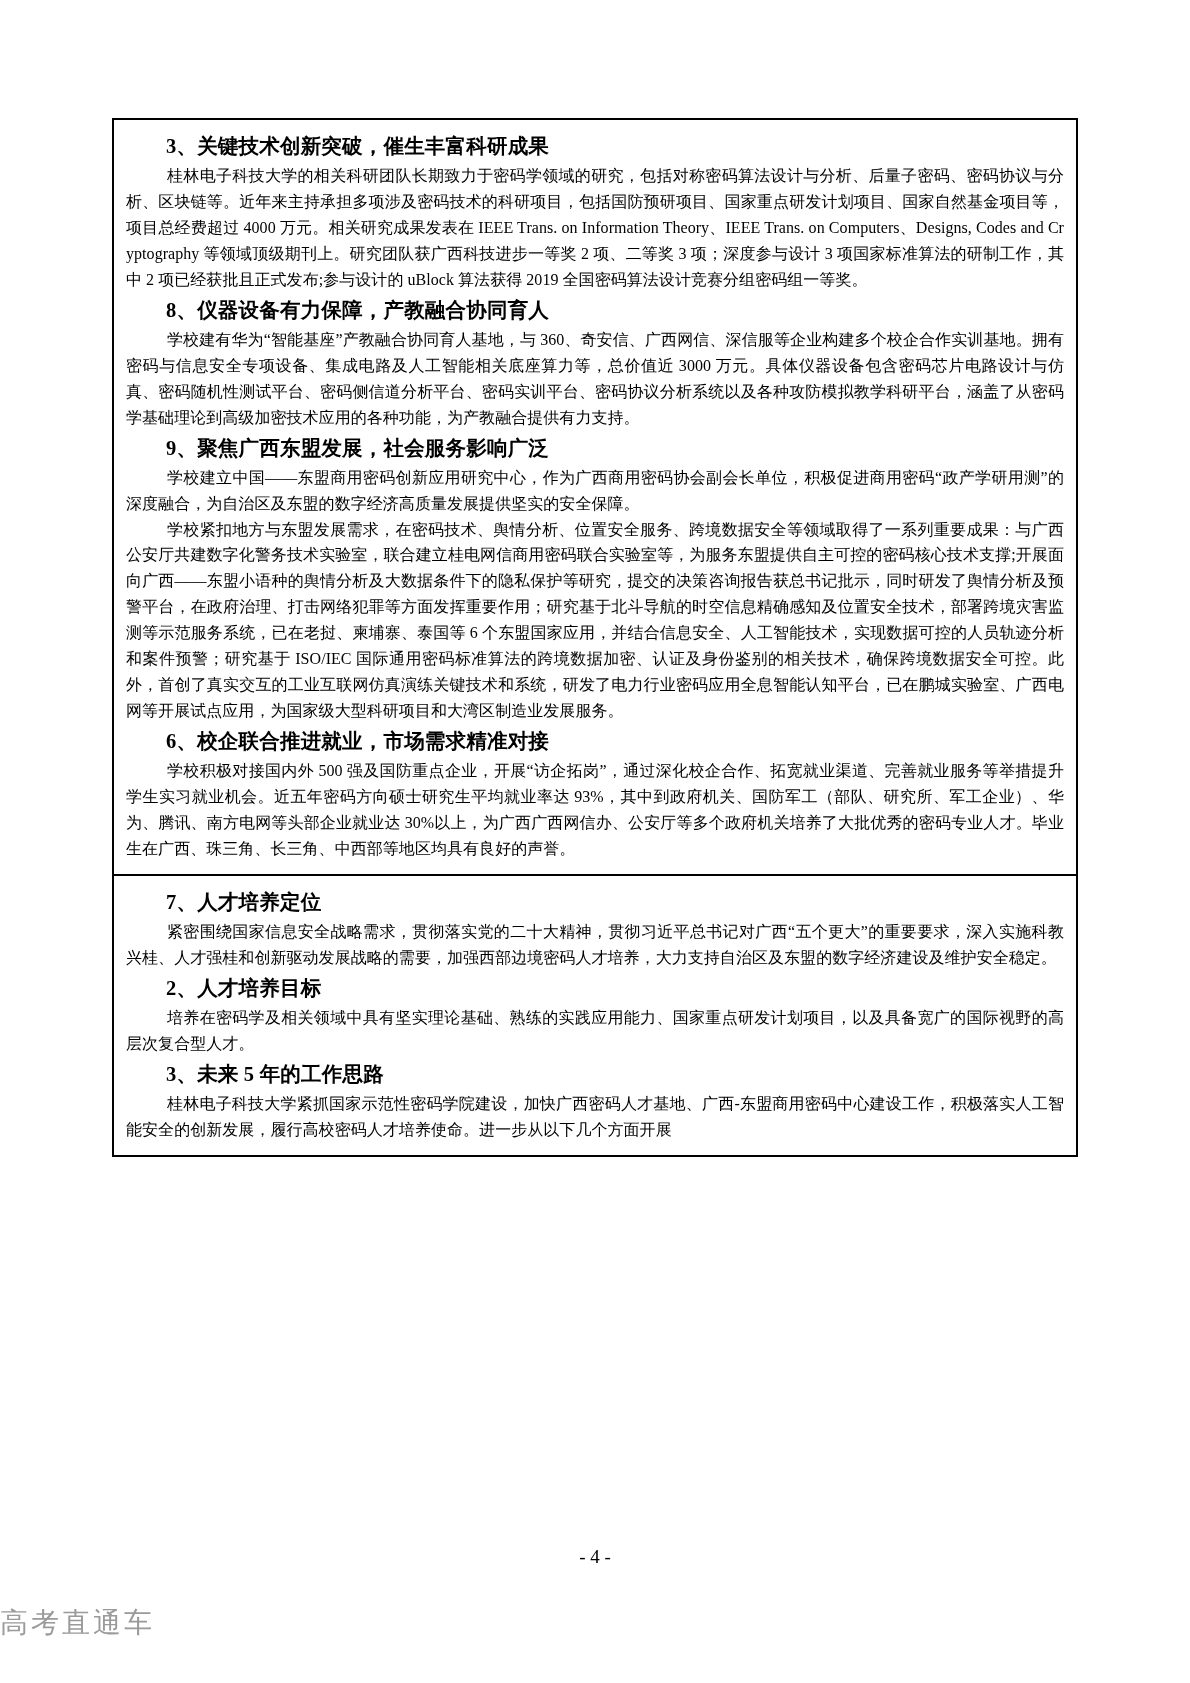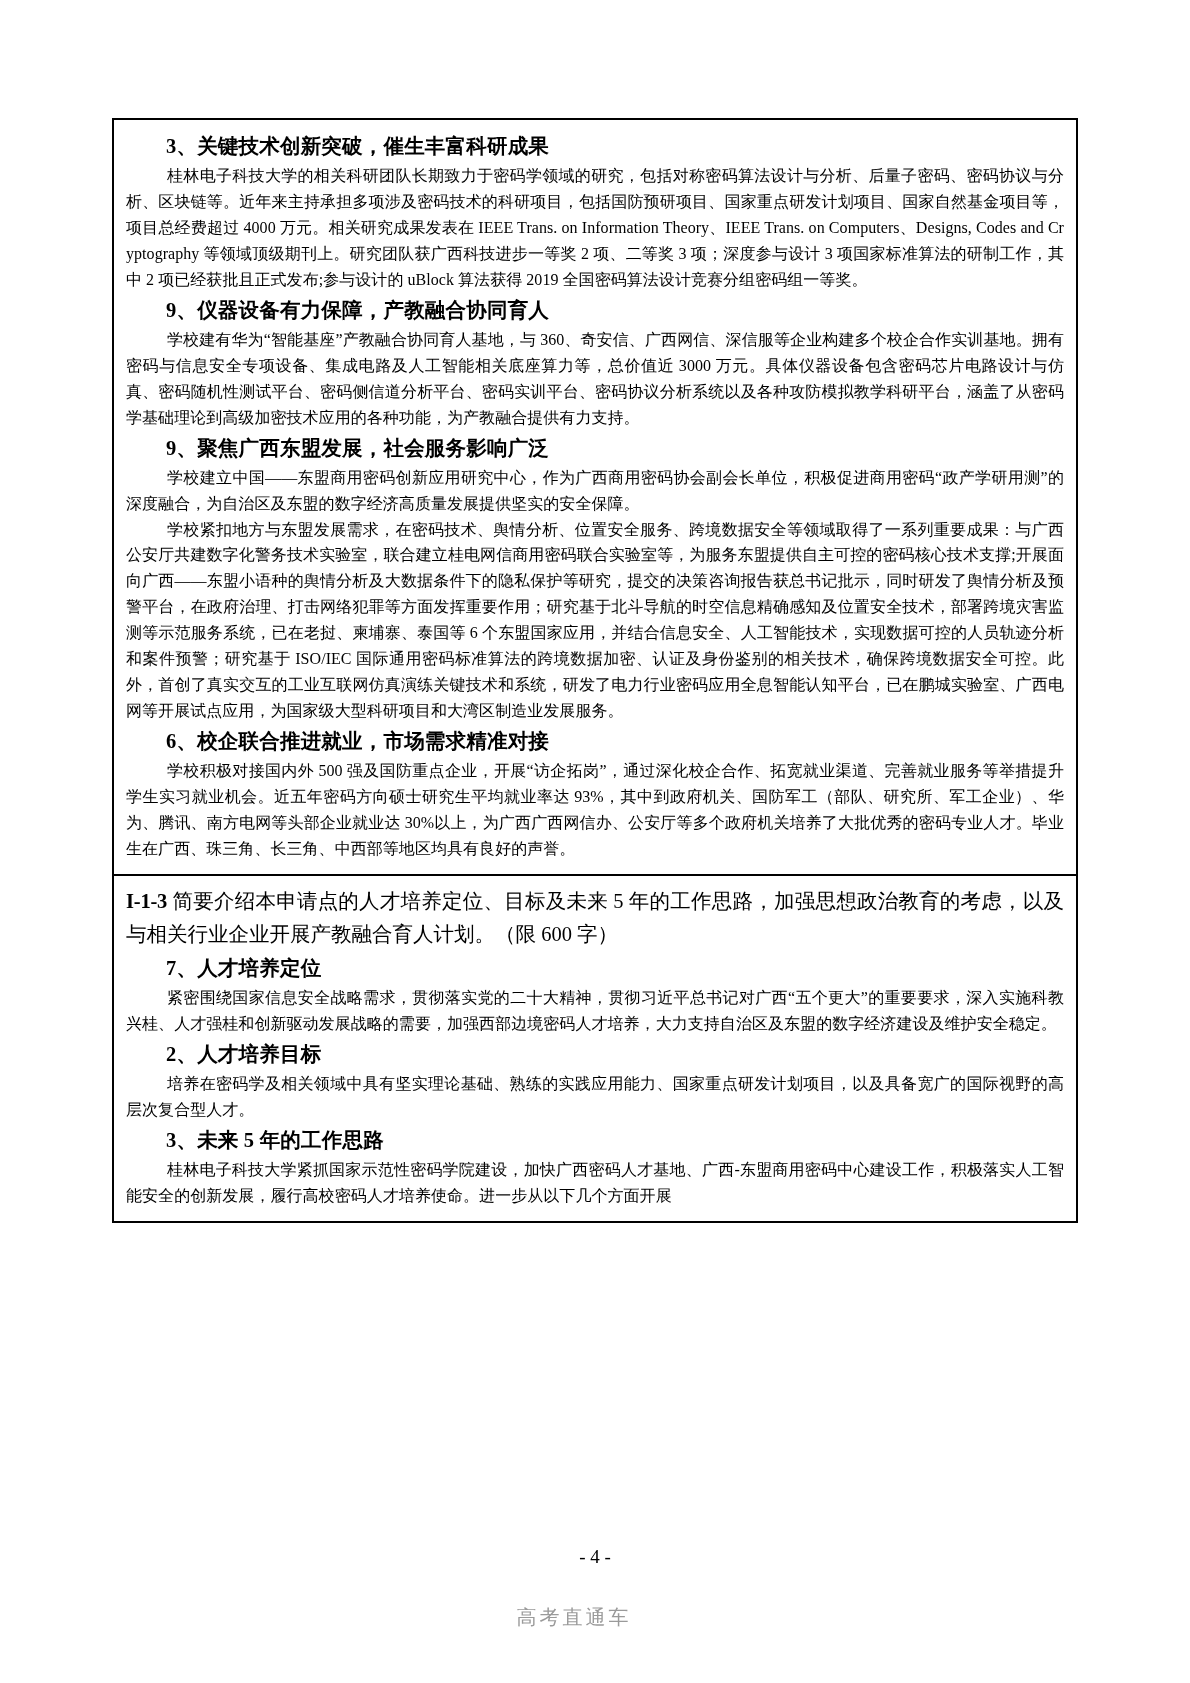--- a/index.html
+++ b/index.html
@@ -89,48 +89,47 @@
     font-family: "Liberation Serif", "DejaVu Serif", serif;
     color: #000000;
   }
 
   
   #watermark {
     position: absolute;
     left: 0;
     top: 1604px;
     width: 1148px;
-    text-align: center;
+    text-align: left;
     font-family: "Liberation Sans", "DejaVu Sans", sans-serif;
-    font-size: 20px;
+    font-size: 28px;
     letter-spacing: 3px;
     color: #9a9a9a;
   }
 </style>
 </head>
 <body>
 
 <div id="page">
 
   <div id="form-table">
 
     <div class="section-cell">
       <div class="sub-head">3、关键技术创新突破，催生丰富科研成果</div>
       <div class="para">桂林电子科技大学的相关科研团队长期致力于密码学领域的研究，包括对称密码算法设计与分析、后量子密码、密码协议与分析、区块链等。近年来主持承担多项涉及密码技术的科研项目，包括国防预研项目、国家重点研发计划项目、国家自然基金项目等，项目总经费超过 4000 万元。相关研究成果发表在 IEEE Trans. on Information Theory、IEEE Trans. on Computers、Designs, Codes and Cryptography 等领域顶级期刊上。研究团队获广西科技进步一等奖 2 项、二等奖 3 项；深度参与设计 3 项国家标准算法的研制工作，其中 2 项已经获批且正式发布;参与设计的 uBlock 算法获得 2019 全国密码算法设计竞赛分组密码组一等奖。</div>
-      <div class="sub-head">9、仪器设备有力保障，产教融合协同育人</div>
+      <div class="sub-head">8、仪器设备有力保障，产教融合协同育人</div>
       <div class="para">学校建有华为“智能基座”产教融合协同育人基地，与 360、奇安信、广西网信、深信服等企业构建多个校企合作实训基地。拥有密码与信息安全专项设备、集成电路及人工智能相关底座算力等，总价值近 3000 万元。具体仪器设备包含密码芯片电路设计与仿真、密码随机性测试平台、密码侧信道分析平台、密码实训平台、密码协议分析系统以及各种攻防模拟教学科研平台，涵盖了从密码学基础理论到高级加密技术应用的各种功能，为产教融合提供有力支持。</div>
       <div class="sub-head">9、聚焦广西东盟发展，社会服务影响广泛</div>
       <div class="para">学校建立中国——东盟商用密码创新应用研究中心，作为广西商用密码协会副会长单位，积极促进商用密码“政产学研用测”的深度融合，为自治区及东盟的数字经济高质量发展提供坚实的安全保障。</div>
       <div class="para">学校紧扣地方与东盟发展需求，在密码技术、舆情分析、位置安全服务、跨境数据安全等领域取得了一系列重要成果：与广西公安厅共建数字化警务技术实验室，联合建立桂电网信商用密码联合实验室等，为服务东盟提供自主可控的密码核心技术支撑;开展面向广西——东盟小语种的舆情分析及大数据条件下的隐私保护等研究，提交的决策咨询报告获总书记批示，同时研发了舆情分析及预警平台，在政府治理、打击网络犯罪等方面发挥重要作用；研究基于北斗导航的时空信息精确感知及位置安全技术，部署跨境灾害监测等示范服务系统，已在老挝、柬埔寨、泰国等 6 个东盟国家应用，并结合信息安全、人工智能技术，实现数据可控的人员轨迹分析和案件预警；研究基于 ISO/IEC 国际通用密码标准算法的跨境数据加密、认证及身份鉴别的相关技术，确保跨境数据安全可控。此外，首创了真实交互的工业互联网仿真演练关键技术和系统，研发了电力行业密码应用全息智能认知平台，已在鹏城实验室、广西电网等开展试点应用，为国家级大型科研项目和大湾区制造业发展服务。</div>
       <div class="sub-head">6、校企联合推进就业，市场需求精准对接</div>
       <div class="para">学校积极对接国内外 500 强及国防重点企业，开展“访企拓岗”，通过深化校企合作、拓宽就业渠道、完善就业服务等举措提升学生实习就业机会。近五年密码方向硕士研究生平均就业率达 93%，其中到政府机关、国防军工（部队、研究所、军工企业）、华为、腾讯、南方电网等头部企业就业达 30%以上，为广西广西网信办、公安厅等多个政府机关培养了大批优秀的密码专业人才。毕业生在广西、珠三角、长三角、中西部等地区均具有良好的声誉。</div>
     </div>
 
     <div class="section-cell">
-      <div class="prompt"><span class="code">I-1-3</span><span> 简要介绍本申请点的人才培养定位、目标及未来 5 年的工作思路，加强思想政治教育的考虑，以及与相关行业企业开展产教融合育人计划。（限 600 字）</span></div>
       <div class="sub-head">7、人才培养定位</div>
       <div class="para">紧密围绕国家信息安全战略需求，贯彻落实党的二十大精神，贯彻习近平总书记对广西“五个更大”的重要要求，深入实施科教兴桂、人才强桂和创新驱动发展战略的需要，加强西部边境密码人才培养，大力支持自治区及东盟的数字经济建设及维护安全稳定。</div>
       <div class="sub-head">2、人才培养目标</div>
       <div class="para">培养在密码学及相关领域中具有坚实理论基础、熟练的实践应用能力、国家重点研发计划项目，以及具备宽广的国际视野的高层次复合型人才。</div>
       <div class="sub-head">3、未来 5 年的工作思路</div>
       <div class="para">桂林电子科技大学紧抓国家示范性密码学院建设，加快广西密码人才基地、广西-东盟商用密码中心建设工作，积极落实人工智能安全的创新发展，履行高校密码人才培养使命。进一步从以下几个方面开展</div>
     </div>
 
   </div>
 

